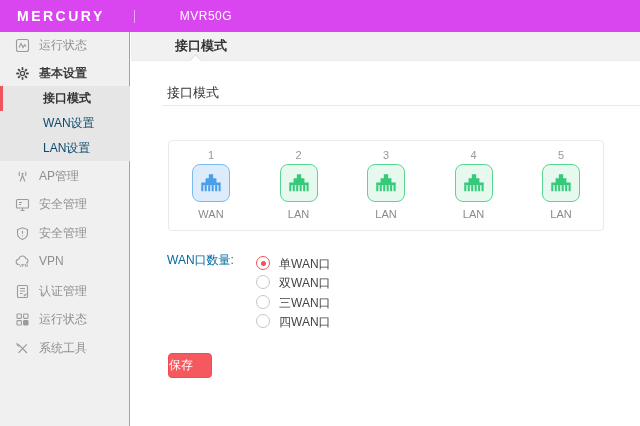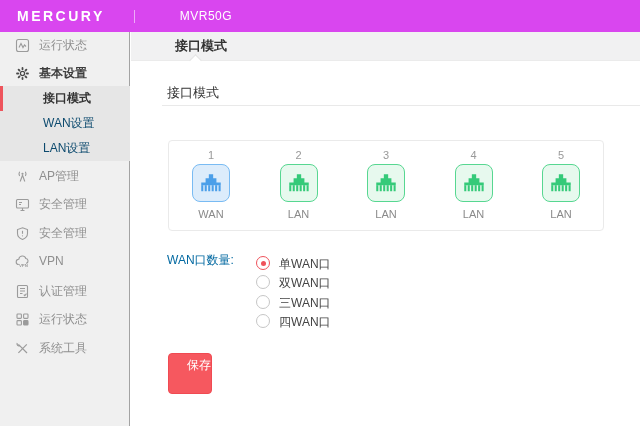--- a/index.html
+++ b/index.html
@@ -57,23 +57,23 @@
   .form-label { position:absolute; left:36px; top:191px; font-size:12px; color:#0369a1; }
   .radio-group { position:absolute; left:125px; top:195px; }
   .radio-row { display:flex; align-items:flex-start; height:14px; margin-bottom:5.4px; cursor:pointer; }
   .radio { width:14px; height:14px; border-radius:50%; background:#fff;
     border:1.5px solid #c6c6c6; margin-right:9px; position:relative; flex:none; }
   .radio.checked { border-color:#ef525b; }
   .radio.checked::after { content:''; position:absolute; left:50%; top:50%;
     width:5px; height:5px; margin:-2.5px 0 0 -2.5px; border-radius:50%; background:#ef525b; }
   .radio-label { font-size:12px; color:#444; }
 
-  .save-btn { position:absolute; left:37px; top:292px; width:44px; height:41px;
+  .save-btn { position:absolute; left:37px; top:292px; width:44px; height:25px;
     background:#f6585f; border:1px solid #f04a52; border-radius:4px;
-    color:#fff; font-size:12px; text-align:right; line-height:22px; cursor:pointer; }
+    color:#fff; font-size:12px; text-align:left; line-height:22px; cursor:pointer; }
 
   svg { display:block; }
 </style>
 </head>
 <body>
 
 <div class="topbar">
   <span class="brand">MERCURY</span>
   <span class="tb-divider"></span>
   <span class="model">MVR50G</span>

